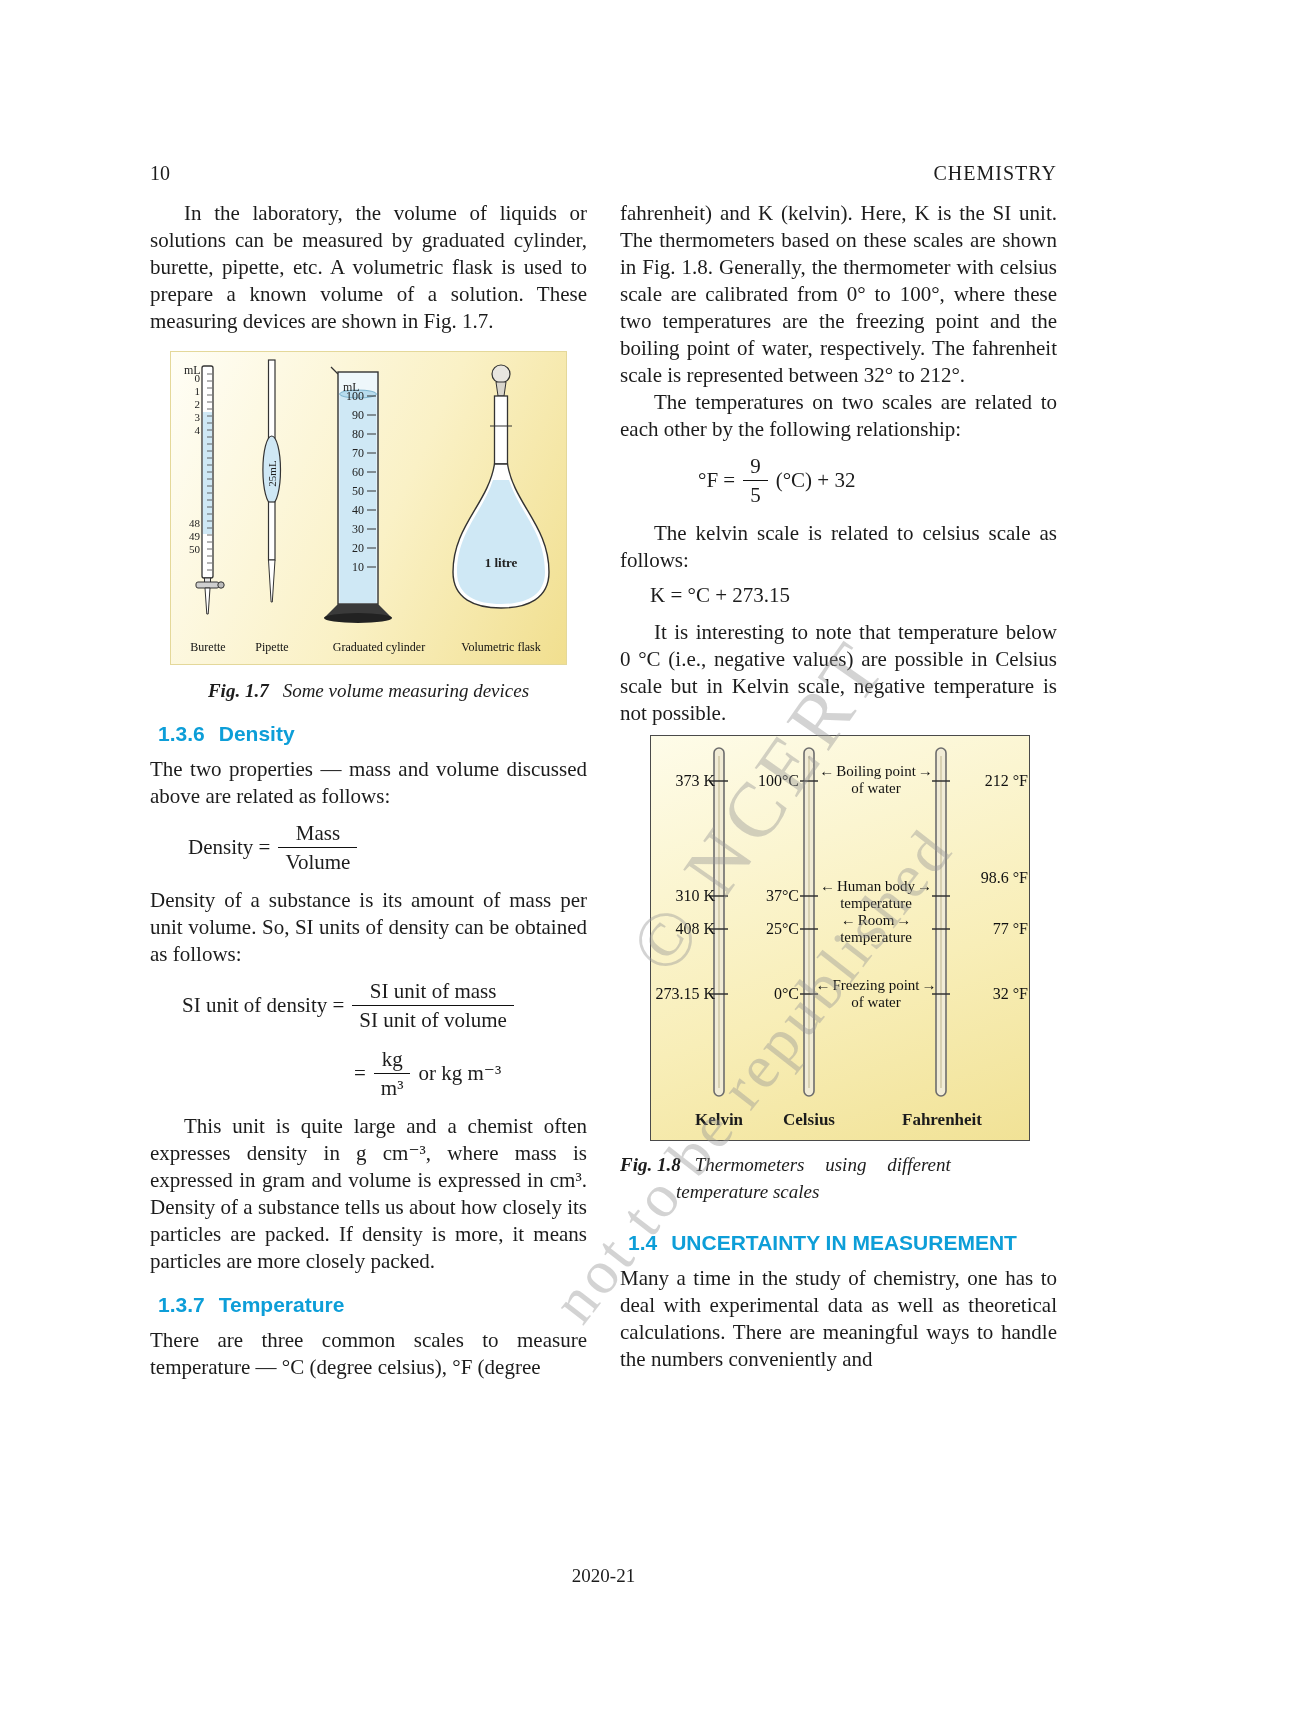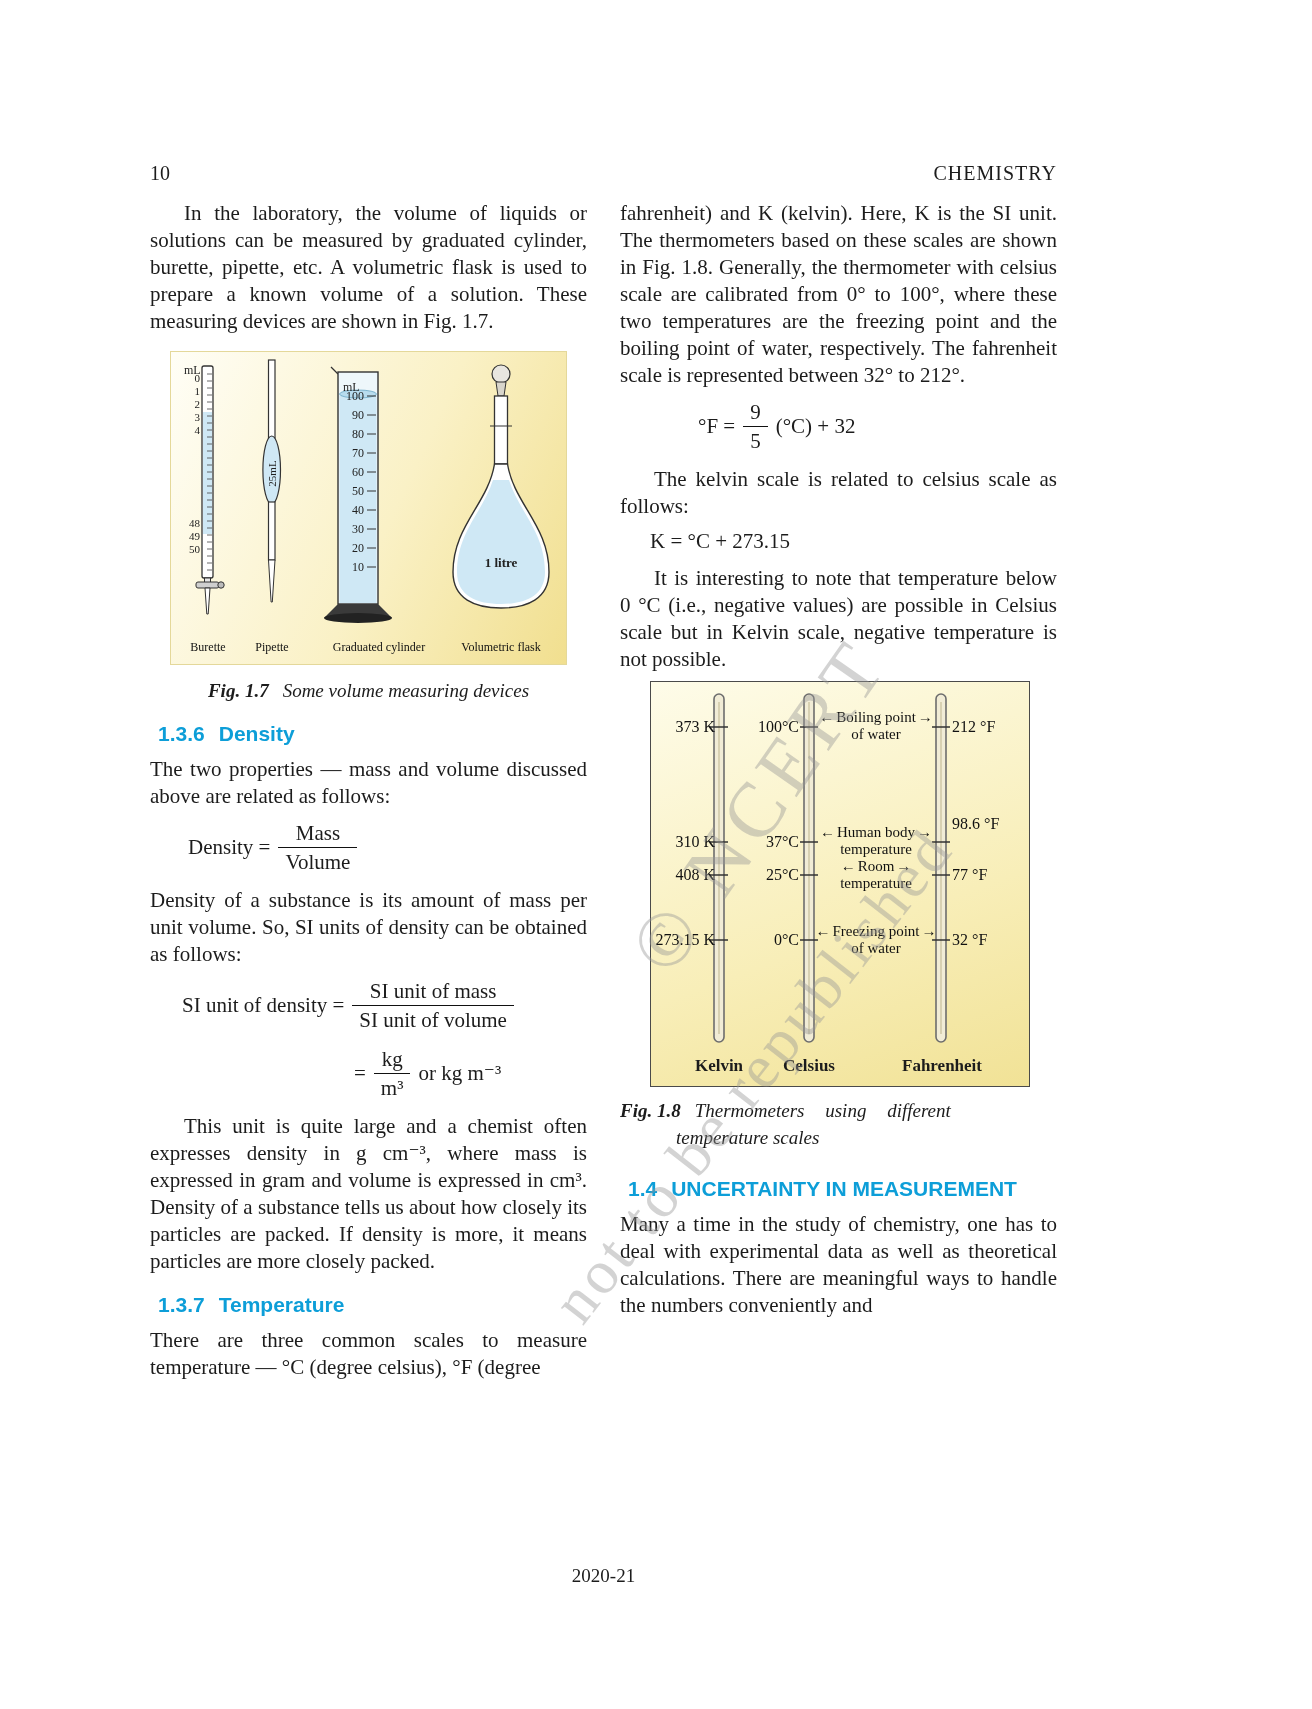--- a/index.html
+++ b/index.html
@@ -73,21 +73,21 @@
   
   .fig18-box {
     position:relative; width:380px; height:406px; margin:8px 0 0 30px;
     background:linear-gradient(160deg,#fefce9 0%,#f8eeb8 60%,#f1e296 100%);
     border:1px solid #4a4a4a;
   }
   .fig18-box svg { position:absolute; left:0; top:0; }
   .t-lab { position:absolute; font-size:16px; line-height:18px; color:#111; }
   .k-lab { left:2px; width:62px; text-align:right; }
   .c-lab { left:86px; width:62px; text-align:right; }
-  .f-lab { left:301px; width:76px; text-align:left; }
+  .f-lab { left:301px; width:76px; text-align:right; }
   .t-note { position:absolute; left:162px; width:126px; text-align:center; font-size:15px; line-height:17px; color:#111; }
   .t-note .arr { margin:0 2px; }
   .t-name { position:absolute; top:370px; font-weight:bold; font-size:17px; text-align:center; }
   .name-k { left:28px; width:80px; }
   .name-c { left:118px; width:80px; }
   .name-f { left:243px; width:96px; }
 
   
   .watermark { position:absolute; z-index:10; pointer-events:none; color:rgba(150,150,150,0.42);
     font-family:"Liberation Serif","DejaVu Serif",serif; white-space:nowrap; }
@@ -205,20 +205,21 @@
   <p class="indent">This unit is quite large and a chemist often expresses density in g cm⁻³, where mass is expressed in gram and volume is expressed in cm³. Density of a substance tells us about how closely its particles are packed. If density is more, it means particles are more closely packed.</p>
 
   <div class="sec-heading">
     <span class="sec-num">1.3.7</span><span>Temperature</span>
   </div>
   <p>There are three common scales to measure temperature — °C (degree celsius), °F (degree</p>
 </div>
 
 <div class="col col-right">
   <p>fahrenheit) and K (kelvin). Here, K is the SI unit. The thermometers based on these scales are shown in Fig. 1.8. Generally, the thermometer with celsius scale are calibrated from 0° to 100°, where these two temperatures are the freezing point and the boiling point of water, respectively. The fahrenheit scale is represented between 32° to 212°.</p>
+  <p class="indent">The temperatures on two scales are related to each other by the following relationship:</p>
 
   <div class="formula" style="padding-left:78px">
     <span class="lhs">°F =</span>
     <span class="frac">
       <span class="num">9</span>
       <span class="den">5</span>
     </span>
     <span class="tail">(°C) + 32</span>
   </div>
 

